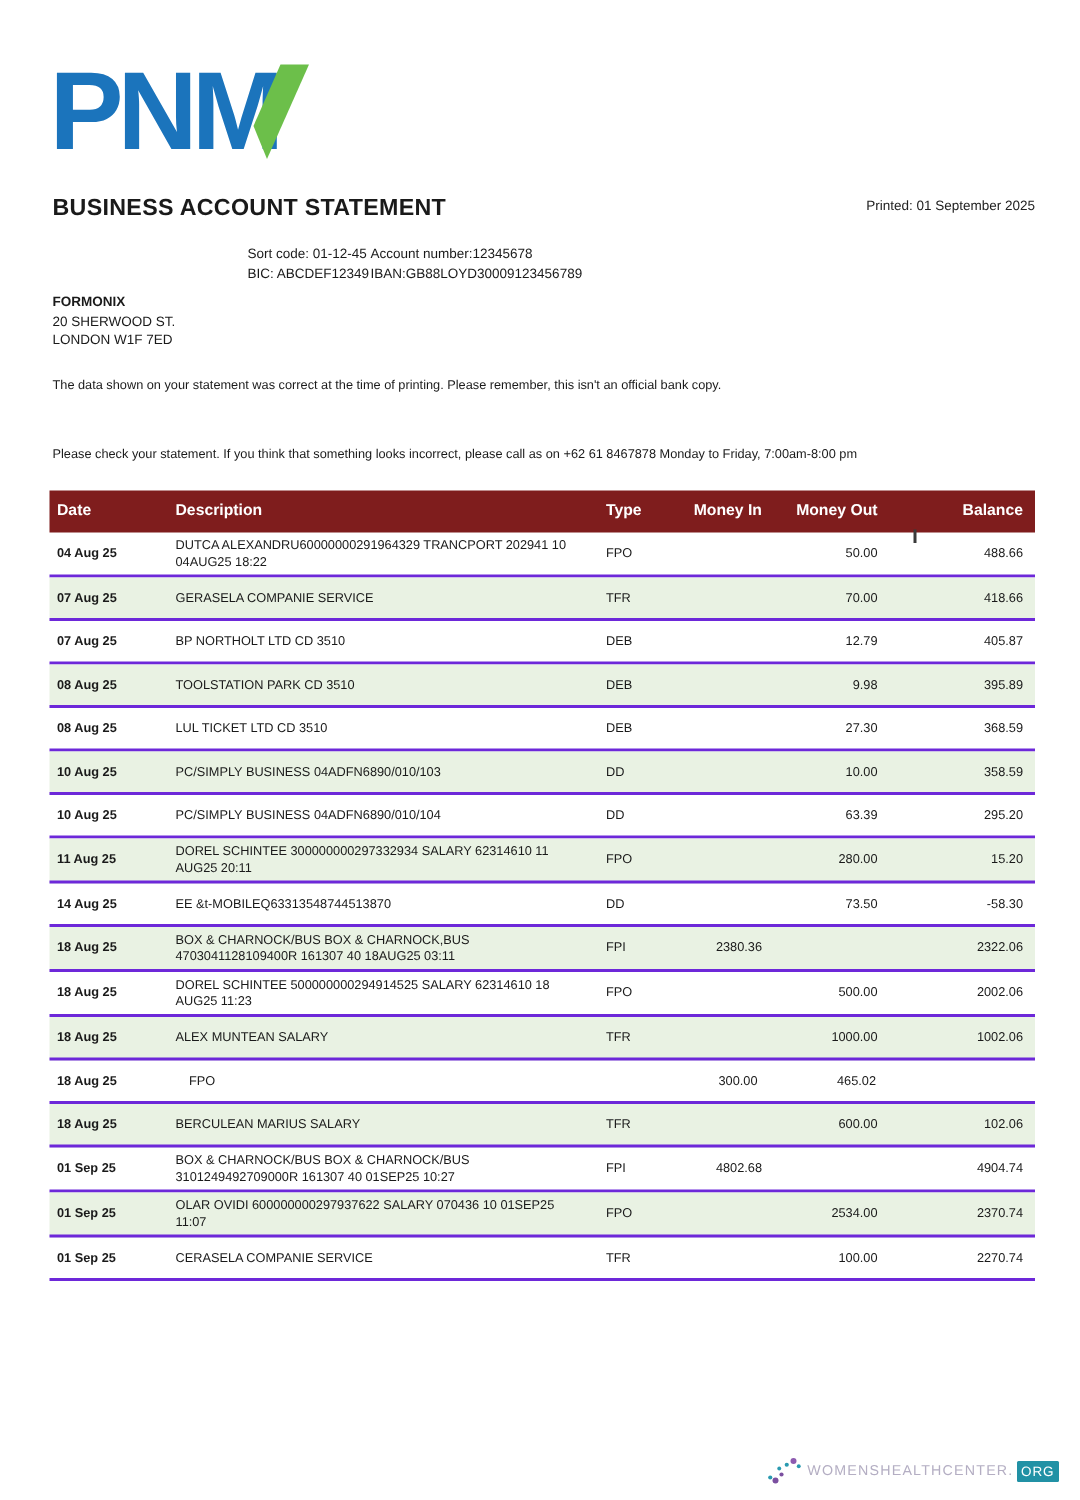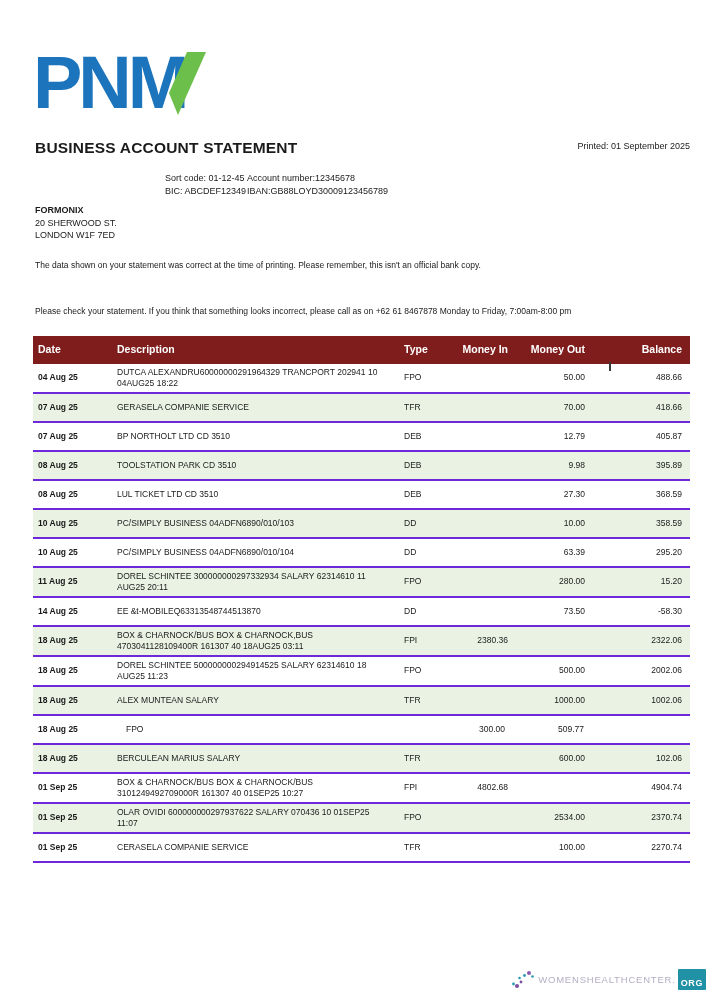--- a/index.html
+++ b/index.html
@@ -1,19 +1,19 @@
 <!DOCTYPE html>
 <html><head>
 <meta charset="utf-8">
 <style>
   * { margin:0; padding:0; box-sizing:border-box; }
   html,body { background:#ffffff; }
   body { font-family:"Liberation Sans", sans-serif; color:#1a1a1a; }
   .page { position:relative; width:720px; height:1000px; background:#ffffff; overflow:hidden; }
-  .content { padding:45px 30px 0 35px; }
+  .content { padding:36px 30px 0 35px; }
 
   
   .logo-block { line-height:0; }
   .tagline { font-size:17px; color:#1c1c1c; margin-top:3px; line-height:20px; letter-spacing:0.2px; }
 
   
   .title-row { display:flex; justify-content:space-between; align-items:flex-start; margin-top:18px; }
   .doc-title { font-size:15.5px; font-weight:bold; letter-spacing:0.2px; }
   .printed { font-size:9px; color:#222; padding-top:2px; }
 
@@ -42,21 +42,21 @@
   .c-out { padding-right:7px; }
   .c-bal { padding-right:8px; }
   .tr { min-height:29px; font-size:8.5px; border-bottom:2px solid #6d28d9; padding:3px 0; }
   .tr.alt { background:#e9f2e3; }
   .tr .c-date { font-weight:bold; }
   .stray-mark { position:absolute; left:576px; top:26px; width:1.5px; height:9px; background:#3a3a3a; }
 
   
   .watermark { position:absolute; right:14px; bottom:10px; display:flex; align-items:center; }
   .wm-text { font-size:9.5px; letter-spacing:0.8px; color:#b4aec3; margin:0 2px 0 3px; }
-  .wm-org { background:#2191a5; color:#ffffff; font-size:9px; font-weight:bold; letter-spacing:0.6px; padding:9px 3px 2px 3px; border-radius:1px; }
+  .wm-org { background:#2191a5; color:#ffffff; font-size:9px; font-weight:normal; letter-spacing:0.6px; padding:2px 3px 2px 3px; border-radius:1px; }
 </style>
 </head>
 <body>
 
 <div class="page">
   <div class="content">
 
     <div class="logo-block">
       <svg width="212" height="76" viewBox="0 0 212 76">
         <text x="-2" y="63" font-family="Liberation Sans, sans-serif" font-size="74" font-weight="bold" letter-spacing="-4" fill="#1b74bc">PNM</text>
@@ -195,21 +195,21 @@
     <div class="td c-type">TFR</div>
     <div class="td c-in num"></div>
     <div class="td c-out num">1000.00</div>
     <div class="td c-bal num">1002.06</div>
   </div>
           <div class="tr">
     <div class="td c-date">18 Aug 25</div>
     <div class="td c-type">FPO</div>
     <div class="td c-in num"></div>
     <div class="td c-out num">300.00</div>
-    <div class="td c-bal num">509.77</div>
+    <div class="td c-bal num">465.02</div>
   </div>
           <div class="tr alt">
     <div class="td c-date">18 Aug 25</div>
     <div class="td c-desc">BERCULEAN MARIUS SALARY</div>
     <div class="td c-type">TFR</div>
     <div class="td c-in num"></div>
     <div class="td c-out num">600.00</div>
     <div class="td c-bal num">102.06</div>
   </div>
           <div class="tr">

